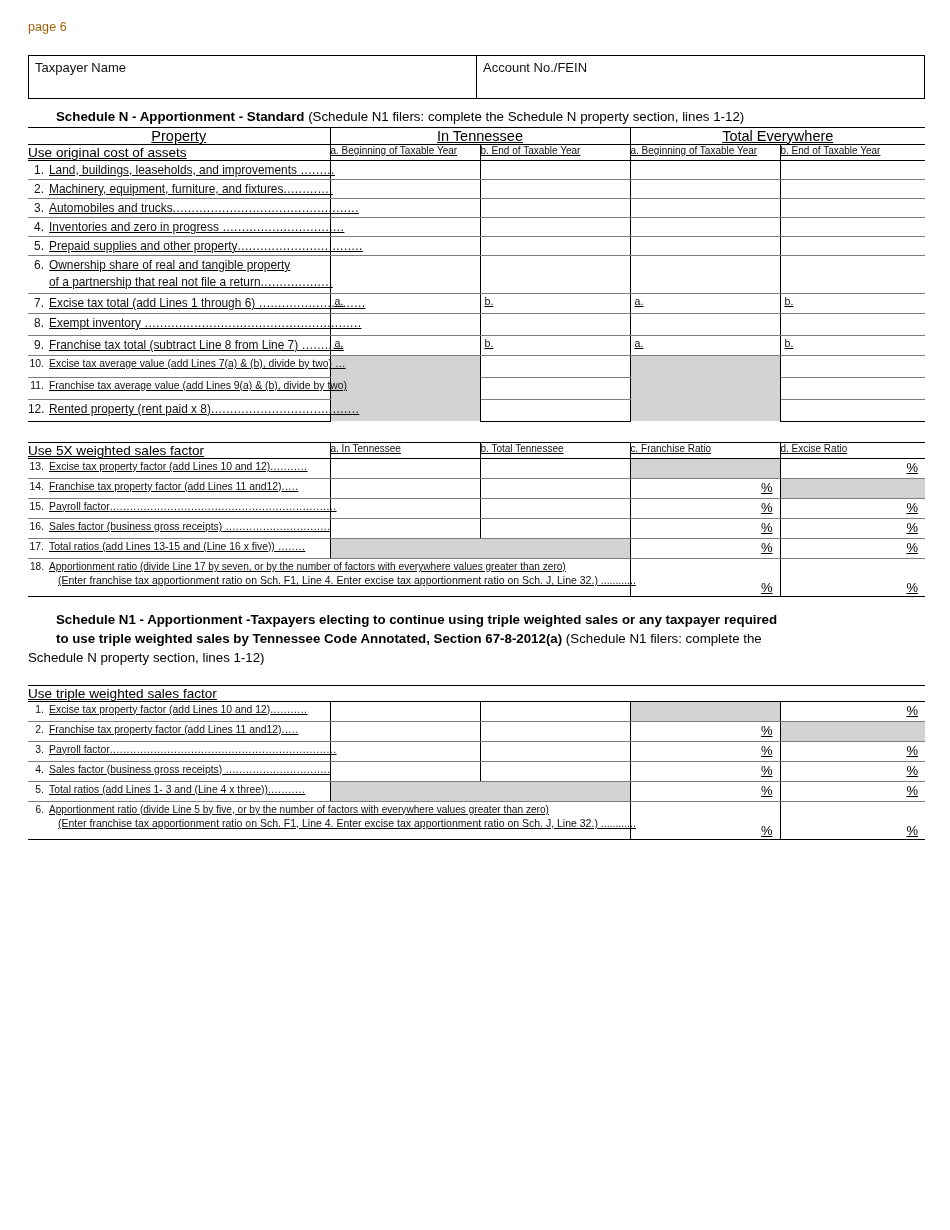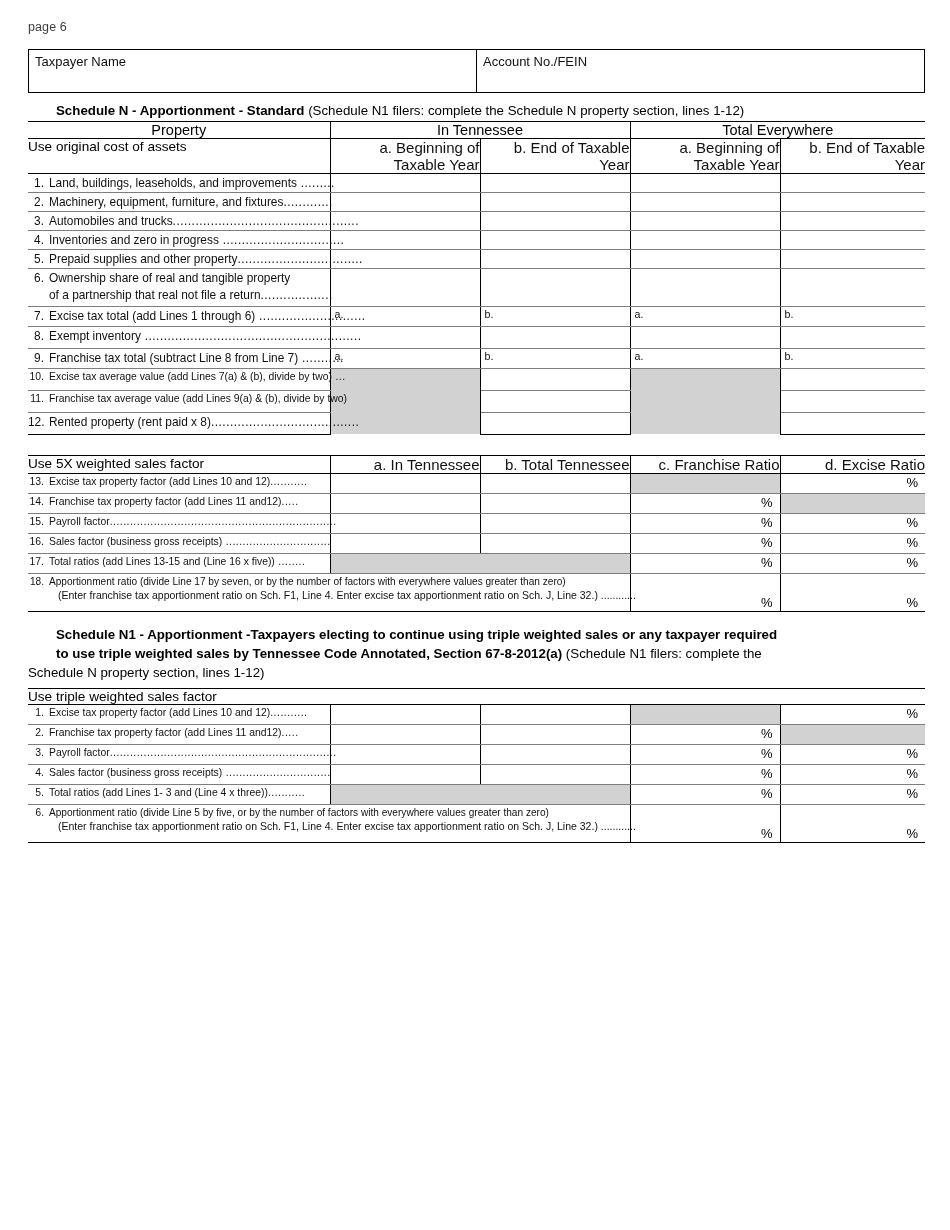--- a/index.html
+++ b/index.html
@@ -6,48 +6,48 @@
   html, body { margin:0; padding:0; }
   body {
     width:950px; height:1230px;
     background:#ffffff;
     font-family:"Liberation Sans", sans-serif;
     color:#000;
     position:relative;
   }
   .page { position:absolute; left:28px; top:20px; width:897px; }
 
-  .page-label { font-size:12.5px; color:#404040; margin-bottom:15px; letter-spacing:.1px; }
+  .page-label { font-size:12.5px; color:#a16207; margin-bottom:21px; letter-spacing:.1px; }
 
   
   .id-box { display:flex; border:1.6px solid #000; height:44px; }
   .id-cell { padding:4px 6px; font-size:13px; color:#111; }
   .id-cell.c1 { width:227px; border-right:1.3px solid #000; }
   .id-cell.c2 { width:448px; border-right:1.3px solid #000; }
   .id-cell.c3 { flex:1; }
 
   
   .sched-head { margin-top:9px; font-size:13.3px; line-height:1.42; }
   .sched-head b { font-weight:bold;margin-left:28px; }
 
   
-  table.form { width:100%; border-collapse:collapse; table-layout:fixed; }
+  table.form { width:100%; border-collapse:collapse; table-layout:fixed;text-decoration:underline; }
   table.form td, table.form th { padding:0; vertical-align:top; }
 
   .tb-top  { border-top:1.7px solid #000; }
   .tb-bot  { border-bottom:1.7px solid #000; }
   .tl-bot  { border-bottom:1.1px solid #000; }
   .hair    { border-bottom:1px solid #7d7d7d; }
   .vr      { border-right:1.3px solid #000; }
   .vr-thin { border-right:1px solid #000; }
 
   .shade { background:#d2d2d2; }
 
   .hdr-big   { font-size:14.5px; text-align:center; padding:2px 0 3px; }
-  .hdr-small { font-size:15px; text-align:right; padding:3px 2px 2px; color:#111; }
+  .hdr-small { font-size:10px; text-align:left; padding:3px 2px 2px; color:#111; }
   .sub-title { font-size:13.6px; padding:3px 0 4px 5px; }
 
   .lbl { font-size:11.9px; padding:2px 2px 1px 0; white-space:nowrap; color:#111; }
   .lbl .num { display:inline-block; width:21px; text-align:right; padding-right:5px; }
   .lbl.sm { font-size:10.4px; }
   .lbl.tiny { font-size:10.1px; }
   .dots { letter-spacing:.5px; }
 
   .ab { font-size:10.6px; padding:1px 0 0 4px; color:#111; }
   .pct { font-size:13px; text-align:right; padding:1px 7px 0 0; }
@@ -335,21 +335,21 @@
     </tr>
   </tbody>
     </table>
 
   <div class="sched-head" style="margin-top:14px;">
     <b>Schedule N1 - Apportionment -Taxpayers electing to continue using triple weighted sales or any taxpayer required</b><br>
     <b>to use triple weighted sales by Tennessee Code Annotated, Section 67-8-2012(a)</b><span> (Schedule N1 filers: complete the</span><br>
     <span>Schedule N property section, lines 1-12)</span>
   </div>
 
-  <table class="form" style="margin-top:5px;">
+  <table class="form" style="margin-top:17px;">
     <colgroup>
       <col style="width:302px">
       <col style="width:150px">
       <col style="width:150px">
       <col style="width:150px">
       <col style="width:145px">
     </colgroup>
 
     <tbody>
         <tr>

